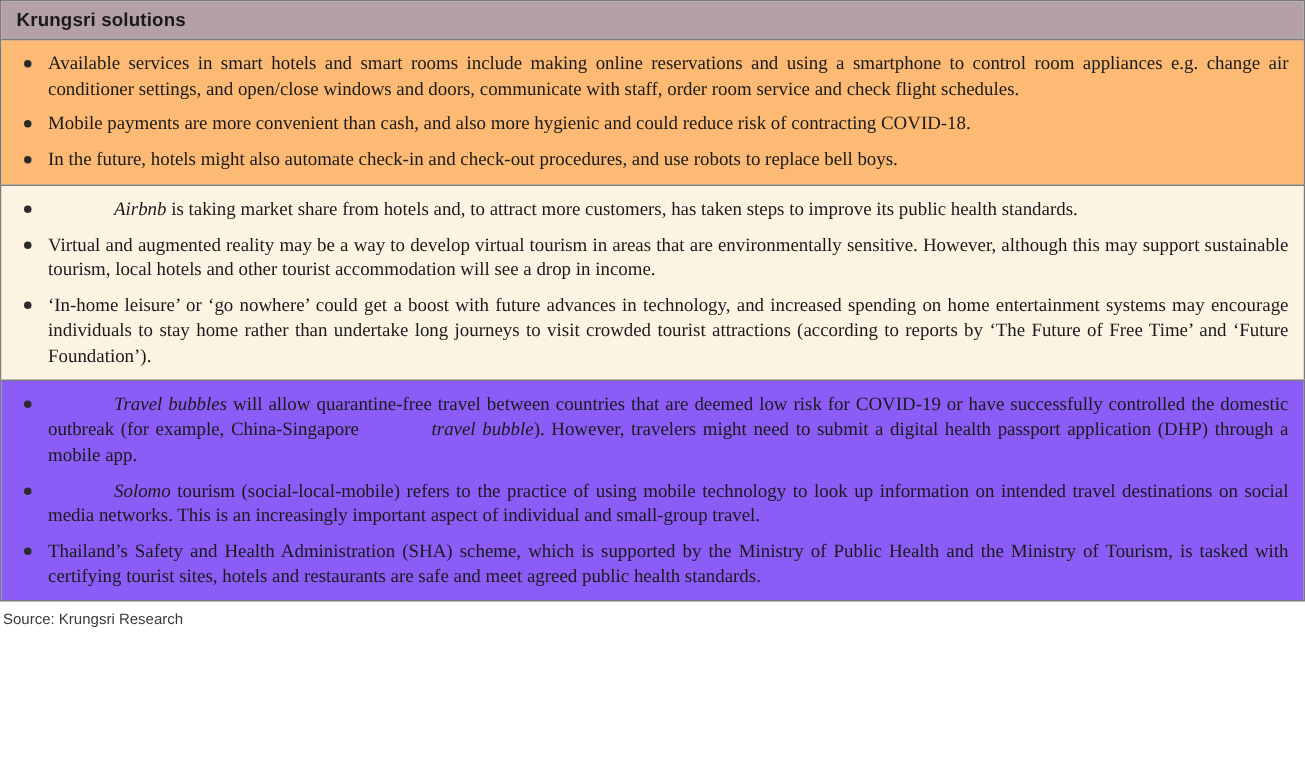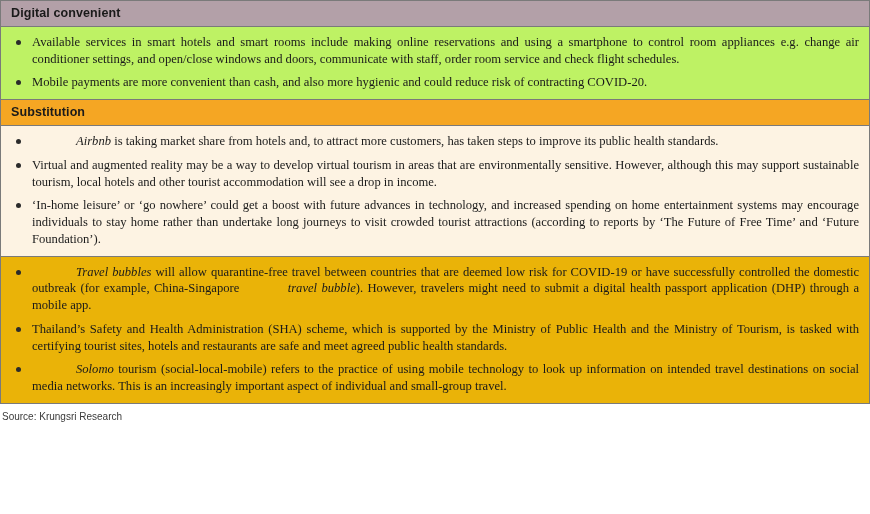--- a/index.html
+++ b/index.html
@@ -73,44 +73,44 @@
     padding: 7px 2px 0 2px;
   }
 </style>
 </head>
 <body>
 
 <div class="sheet">
 
   <div id="sections">
       <div class="section">
-        <div class="hdr" style="background: rgb(179, 160, 168); border-bottom-color: rgb(122, 122, 122);">Digital convenient</div>
-        <div class="body" style="background: #bef264;">
+        <div class="hdr" style="background: rgb(179, 160, 168); border-bottom-color: rgb(122, 122, 122);">Krungsri solutions</div>
+        <div class="body" style="background: #fdba74;">
           <ul class="bullets">
             <li><span>Available services in smart hotels and smart rooms include making online reservations and using a smartphone to control room appliances e.g. change air conditioner settings, and open/close windows and doors, communicate with staff, order room service and check flight schedules.</span></li>
-            <li><span>Mobile payments are more convenient than cash, and also more hygienic and could reduce risk of contracting COVID-20.</span></li>
+            <li><span>Mobile payments are more convenient than cash, and also more hygienic and could reduce risk of contracting COVID-18.</span></li>
+            <li><span>In the future, hotels might also automate check-in and check-out procedures, and use robots to replace bell boys.</span></li>
           </ul>
         </div>
       </div>
       <div class="section">
-        <div class="hdr" style="background: rgb(245, 166, 35); border-bottom-color: rgb(122, 122, 122);">Substitution</div>
         <div class="body" style="background: rgb(253, 243, 227);">
           <ul class="bullets">
             <li><span class="it">Airbnb</span><span> is taking market share from hotels and, to attract more customers, has taken steps to improve its public health standards.</span></li>
             <li><span>Virtual and augmented reality may be a way to develop virtual tourism in areas that are environmentally sensitive. However, although this may support sustainable tourism, local hotels and other tourist accommodation will see a drop in income.</span></li>
             <li><span>‘In-home leisure’ or ‘go nowhere’ could get a boost with future advances in technology, and increased spending on home entertainment systems may encourage individuals to stay home rather than undertake long journeys to visit crowded tourist attractions (according to reports by ‘The Future of Free Time’ and ‘Future Foundation’).</span></li>
           </ul>
         </div>
       </div>
       <div class="section last-body">
-        <div class="body" style="background: #eab308;">
+        <div class="body" style="background: #8b5cf6;">
           <ul class="bullets">
             <li><span class="it">Travel bubbles</span><span> will allow quarantine-free travel between countries that are deemed low risk for COVID-19 or have successfully controlled the domestic outbreak (for example, China-Singapore </span><span class="it">travel bubble</span><span>). However, travelers might need to submit a digital health passport application (DHP) through a mobile app.</span></li>
+            <li><span class="it">Solomo</span><span> tourism (social-local-mobile) refers to the practice of using mobile technology to look up information on intended travel destinations on social media networks. This is an increasingly important aspect of individual and small-group travel.</span></li>
             <li><span>Thailand’s Safety and Health Administration (SHA) scheme, which is supported by the Ministry of Public Health and the Ministry of Tourism, is tasked with certifying tourist sites, hotels and restaurants are safe and meet agreed public health standards.</span></li>
-            <li><span class="it">Solomo</span><span> tourism (social-local-mobile) refers to the practice of using mobile technology to look up information on intended travel destinations on social media networks. This is an increasingly important aspect of individual and small-group travel.</span></li>
           </ul>
         </div>
       </div>
     </div>
 
   <div class="source">Source: Krungsri Research</div>
 
 </div>
 
 </body></html>

